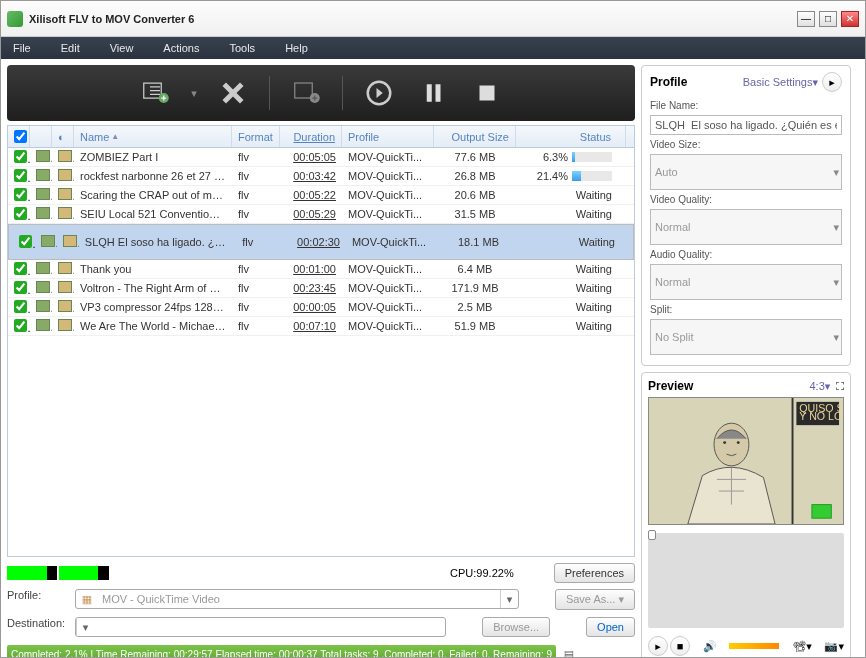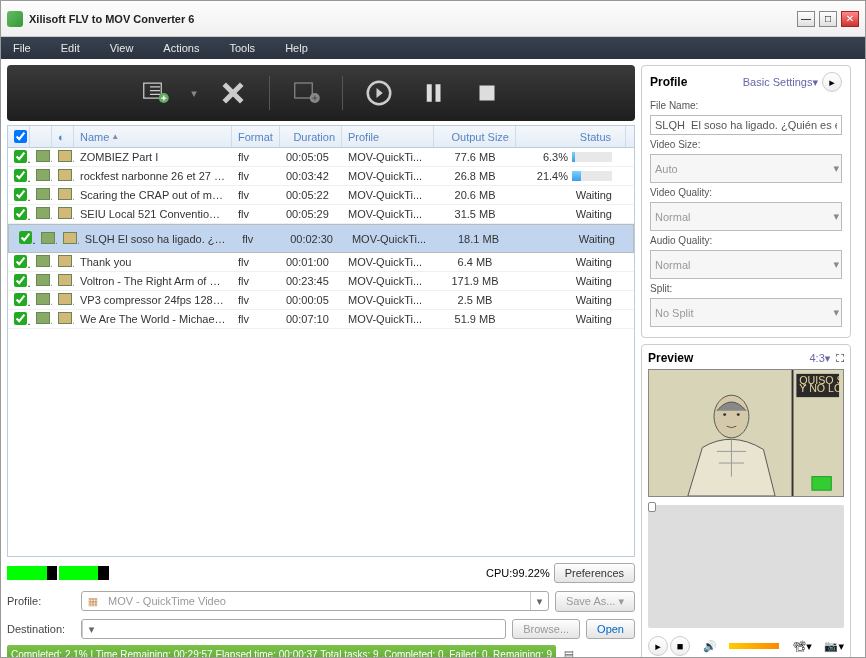--- a/index.html
+++ b/index.html
@@ -20,54 +20,54 @@
 .tbtn svg { width: 30px; height: 30px; fill: #ccc; }
 .tsep { width: 1px; height: 34px; background: #555; }
 .grid { border: 1px solid #bcd; flex: 1; display: flex; flex-direction: column; background: #fff; }
 .ghead { display: flex; background: linear-gradient(#f4f8fc,#e4ecf6); height: 22px; align-items: center; border-bottom: 1px solid #bcd; color: #4a6; }
 .ghead .col, .grow .col { padding: 0 6px; white-space: nowrap; overflow: hidden; text-overflow: ellipsis; color: #5584c4; }
 .col.chk { width: 22px; text-align:center; }
 .col.ico { width: 22px; text-align:center; }
 .col.icon2 { width: 22px; text-align:center; }
 .col.name { width: 158px; }
 .col.fmt { width: 48px; }
-.col.dur { width: 62px; text-align: left; }
+.col.dur { width: 62px; text-align: right; text-decoration: underline; }
 .col.prof { width: 92px; }
 .col.out { width: 82px; text-align: center; }
 .col.stat { width: 110px; text-align: right; padding-right: 14px; }
 .ghead .col { border-right: 1px solid #cfdcec; height: 100%; display:flex; align-items:center;}
 .ghead .col.dur, .ghead .col.out, .ghead .col.stat { justify-content:flex-end; }
 .gbody { flex: 1; overflow: hidden; }
 .grow { display: flex; height: 19px; align-items: center; border-bottom: 1px solid #f0f0f0; }
 .grow .col { color: #333; }
 .grow.sel { background: #c2d5ef; }
 .grow .chk input { accent-color: #2a2; }
 .vico { width: 14px; height: 12px; background: #8a6; border: 1px solid #685; display: inline-block; }
 .pbar { display: inline-flex; align-items: center; width: 100%; }
 .pbar .bar { width: 40px; height: 10px; background: #e8e8e8; margin-left: 4px; position: relative; }
 .pbar .fill { height: 100%; background: linear-gradient(#7bd2ff,#3a9de8); }
 .cpu-row { display: flex; align-items: center; gap: 4px; padding: 2px 0; }
 .cpu-bars { flex: 1; display:flex; gap:2px; }
 .cpu-bar { width: 50px; height: 14px; background: #000; position:relative; }
 .cpu-fill { height: 100%; background: #0f0; }
-.btn { background: linear-gradient(#fefefe,#e4e4e4); border: 1px solid #aaa; border-radius: 3px; padding: 3px 10px; cursor: pointer; color:#333; }
+.btn { background: linear-gradient(#fefefe,#e4e4e4); border: 1px solid #aaa; border-radius: 3px; padding: 3px 10px; cursor: pointer; color:#333;margin-left:36px; }
 .btn.dis { color: #999; cursor: default; }
-.formrow { display: flex; align-items: center; gap: 6px; height: 24px; }
+.formrow { display: flex; align-items: flex-start; height: 24px; }
 .formrow label { width: 68px; color: #444; }
 .combo { flex:1; display:flex; border:1px solid #aaa; border-radius:3px; height:20px; background:#fff; }
 .combo input { flex:1; border:0; padding:0 4px; color:#999; background:transparent; }
 .combo .arrow { width: 18px; border-left:1px solid #ccc; display:flex; align-items:center; justify-content:center; cursor:pointer; color:#666;}
 .status { background: linear-gradient(#7dc24a,#5ca82e); color: #fff; height: 18px; display:flex; align-items:center; padding: 0 4px; font-size: 10px; border-radius:2px; }
 .status-row { display:flex; align-items:center; gap:4px;}
 .profile-box { border:1px solid #ccc; border-radius:4px; padding: 6px 8px; display:flex; flex-direction:column; gap: 4px; }
 .profile-box .phead { display:flex; align-items:center; margin-bottom:4px;}
 .profile-box .phead b { flex:1; font-size:12px; }
 .profile-box label { color: #555; font-size:10px; }
 .txtfield { border:1px solid #bbb; height:20px; padding: 0 4px; width: 100%; color:#555; }
-.sel { border:1px solid #bbb; height:29px; width:100%; display:flex; align-items:center; padding: 0 4px; color:#999; background:#f6f6f6; position:relative;}
+.sel { border:1px solid #bbb; height:36px; width:100%; display:flex; align-items:center; padding: 0 4px; color:#999; background:#f6f6f6; position:relative;}
 .sel .arrow { position:absolute; right:2px; color:#888;}
 .preview-box { border:1px solid #ccc; border-radius:4px; padding: 6px; flex:1; display:flex; flex-direction:column; gap:4px;}
 .preview-box .phead { display:flex; align-items:center; }
 .preview-box .phead b { flex:1; font-size:12px;}
 .preview-img { flex:1; background:#d8d4b8; border:1px solid #888; position:relative; overflow:hidden; min-height:128px;}
 .preview-img svg { width:100%; height:100%;}
 .play-row { display:flex; align-items:center; gap:2px; justify-content:space-between;}
 .play-row .pbtns { display:flex; gap:2px;}
 .pbtn { width:20px; height:20px; border:1px solid #ccc; border-radius:50%; display:flex; align-items:center; justify-content:center; background:linear-gradient(#fff,#eee); cursor:pointer;}
 .slider { flex:1; height:4px; background:#ddd; border-radius:2px; margin: 4px 0; position:relative; }

